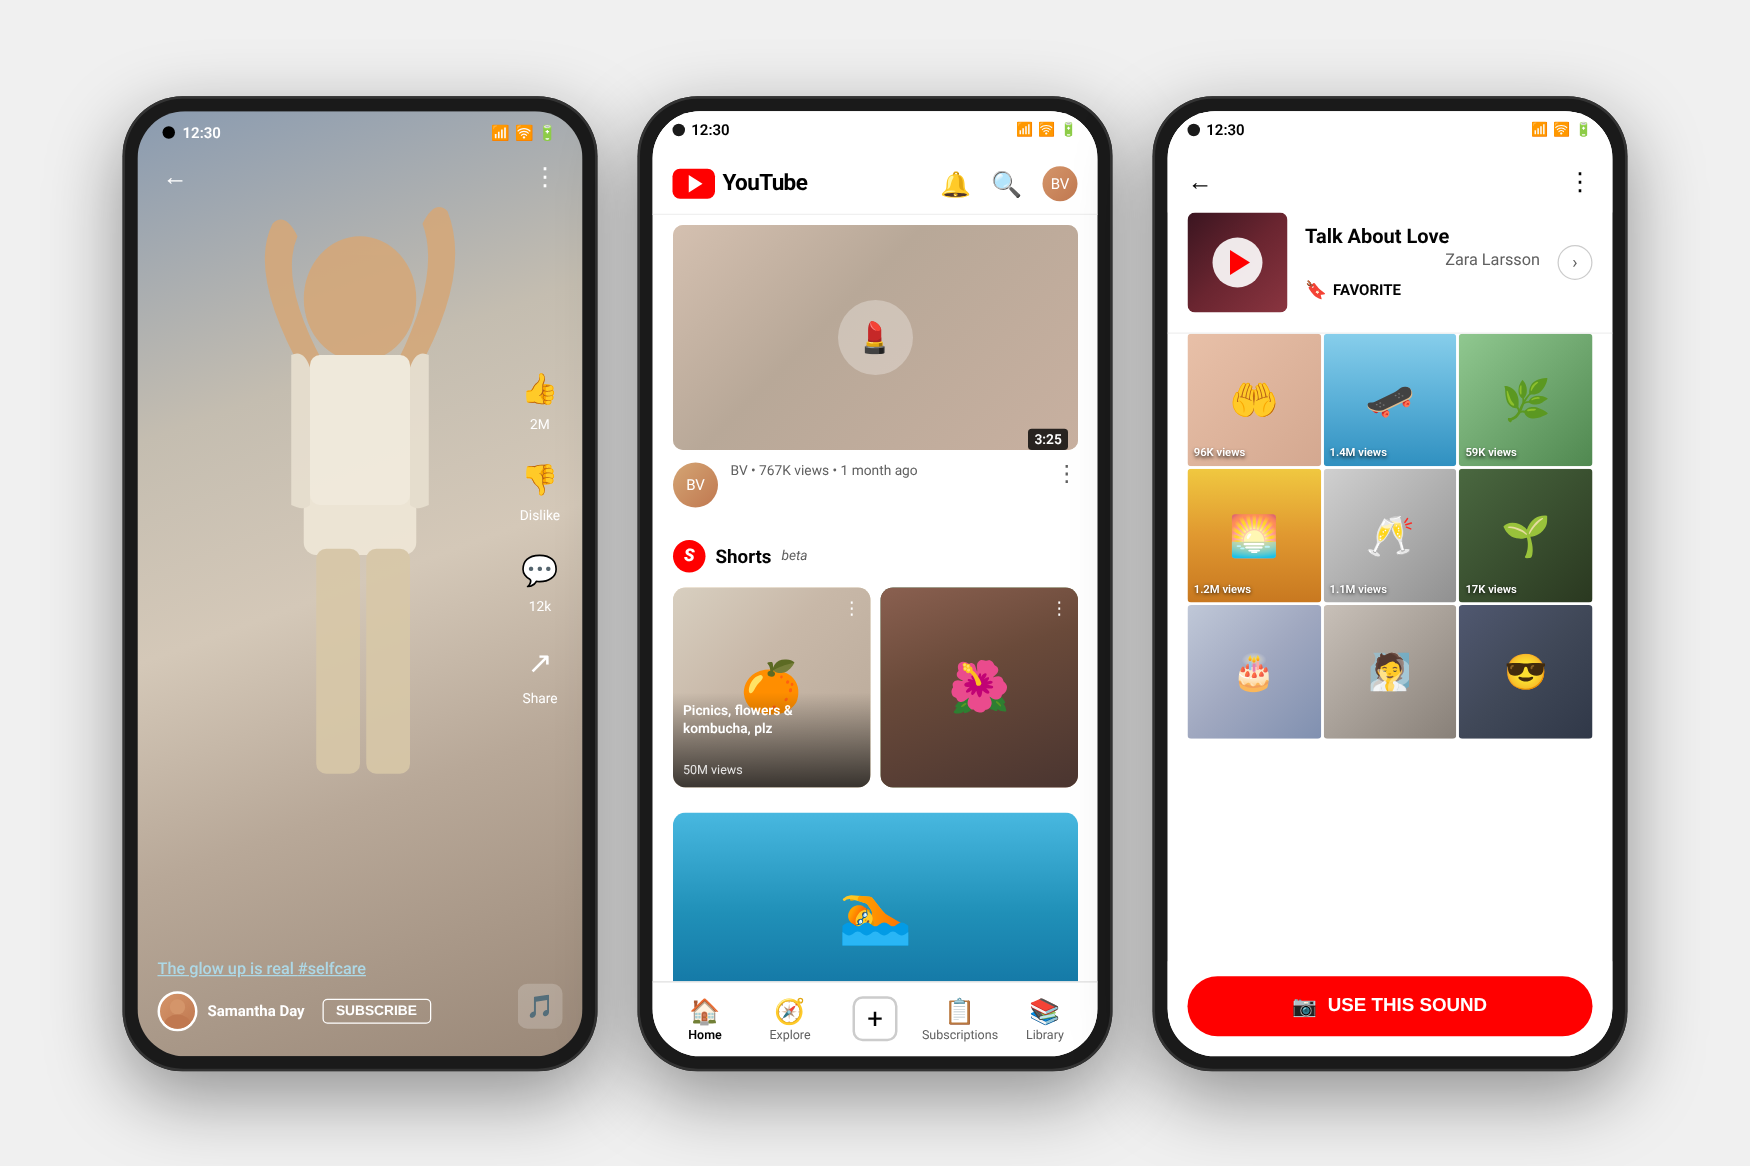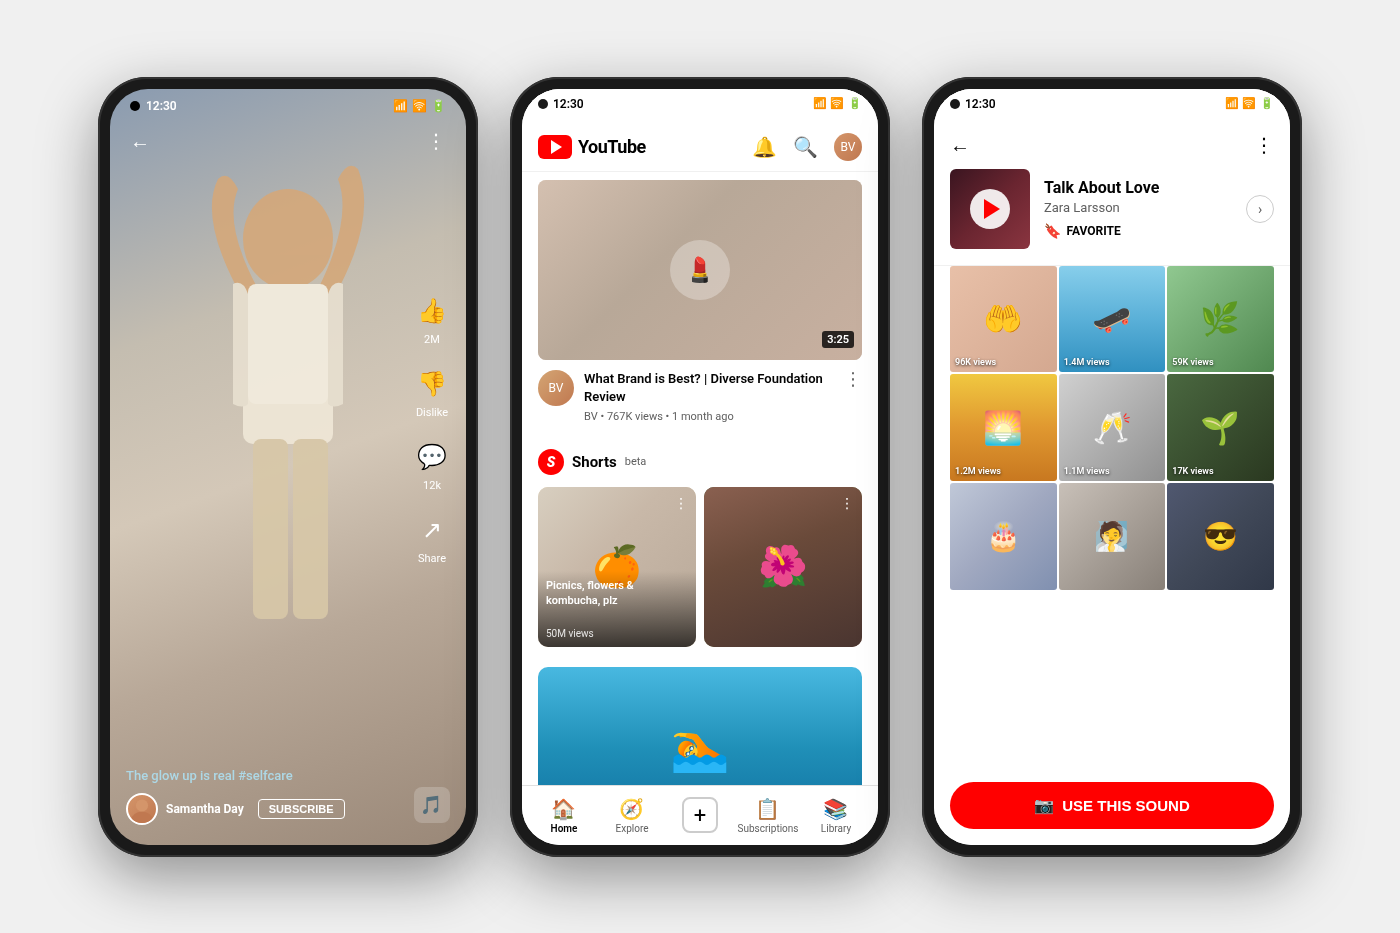--- a/index.html
+++ b/index.html
@@ -128,21 +128,21 @@
       z-index: 20;
       color: #fff;
     }
 
     .shorts-caption {
       font-size: 13px;
       margin-bottom: 10px;
       font-weight: 500;
     }
 
-    .shorts-caption span { color: #add8e6; }
+    .shorts-caption span { color: #add8e6; text-decoration: underline; }
 
     .shorts-user {
       display: flex;
       align-items: center;
       gap: 8px;
     }
 
     .user-avatar {
       width: 32px;
       height: 32px;
@@ -258,21 +258,21 @@
       width: 100%;
       height: 180px;
       border-radius: 8px;
       overflow: hidden;
       position: relative;
       background: linear-gradient(135deg, #e8d5c4 0%, #c9b8a8 100%);
     }
 
     .video-duration {
       position: absolute;
-      bottom: 12px;
+      bottom: 0;
       right: 8px;
       background: rgba(0,0,0,0.8);
       color: #fff;
       padding: 2px 5px;
       border-radius: 3px;
       font-size: 11px;
       font-weight: 600;
     }
 
     .video-info {
@@ -349,20 +349,21 @@
     .shorts-label {
       font-size: 15px;
       font-weight: 700;
       color: #030303;
     }
 
     .shorts-beta {
       font-size: 11px;
       color: #606060;
       font-weight: 400;
+      font-style: italic;
     }
 
     .shorts-grid {
       display: grid;
       grid-template-columns: 1fr 1fr;
       gap: 8px;
     }
 
     .short-card {
       border-radius: 10px;
@@ -485,20 +486,21 @@
       font-size: 16px;
       font-weight: 700;
       color: #030303;
       margin-bottom: 3px;
     }
 
     .sound-artist {
       font-size: 13px;
       color: #606060;
       margin-bottom: 8px;
+      text-align: right;
     }
 
     .favorite-btn {
       display: flex;
       align-items: center;
       gap: 5px;
       font-size: 12px;
       font-weight: 700;
       color: #030303;
     }
@@ -720,21 +722,20 @@
           <div class="video-thumbnail">
 
             <div style="width:100%;height:100%;background:linear-gradient(135deg,#d4c0b0 0%,#b8a898 40%,#c8b0a0 100%);position:relative;">
               <div style="position:absolute;top:50%;left:50%;transform:translate(-50%,-50%);width:60px;height:60px;border-radius:50%;background:rgba(255,255,255,0.3);display:flex;align-items:center;justify-content:center;font-size:24px;">💄</div>
             </div>
             <div class="video-duration">3:25</div>
           </div>
           <div class="video-info">
             <div class="channel-avatar">BV</div>
             <div class="video-meta">
-              <div class="video-title">What Brand is Best? | Diverse Foundation Review</div>
               <div class="video-sub">BV • 767K views • 1 month ago</div>
             </div>
             <span class="video-more">⋮</span>
           </div>
         </div>
 
         <div class="shorts-section">
           <div class="shorts-header">
             <div class="shorts-logo">
               <span class="shorts-logo-s">S</span>

